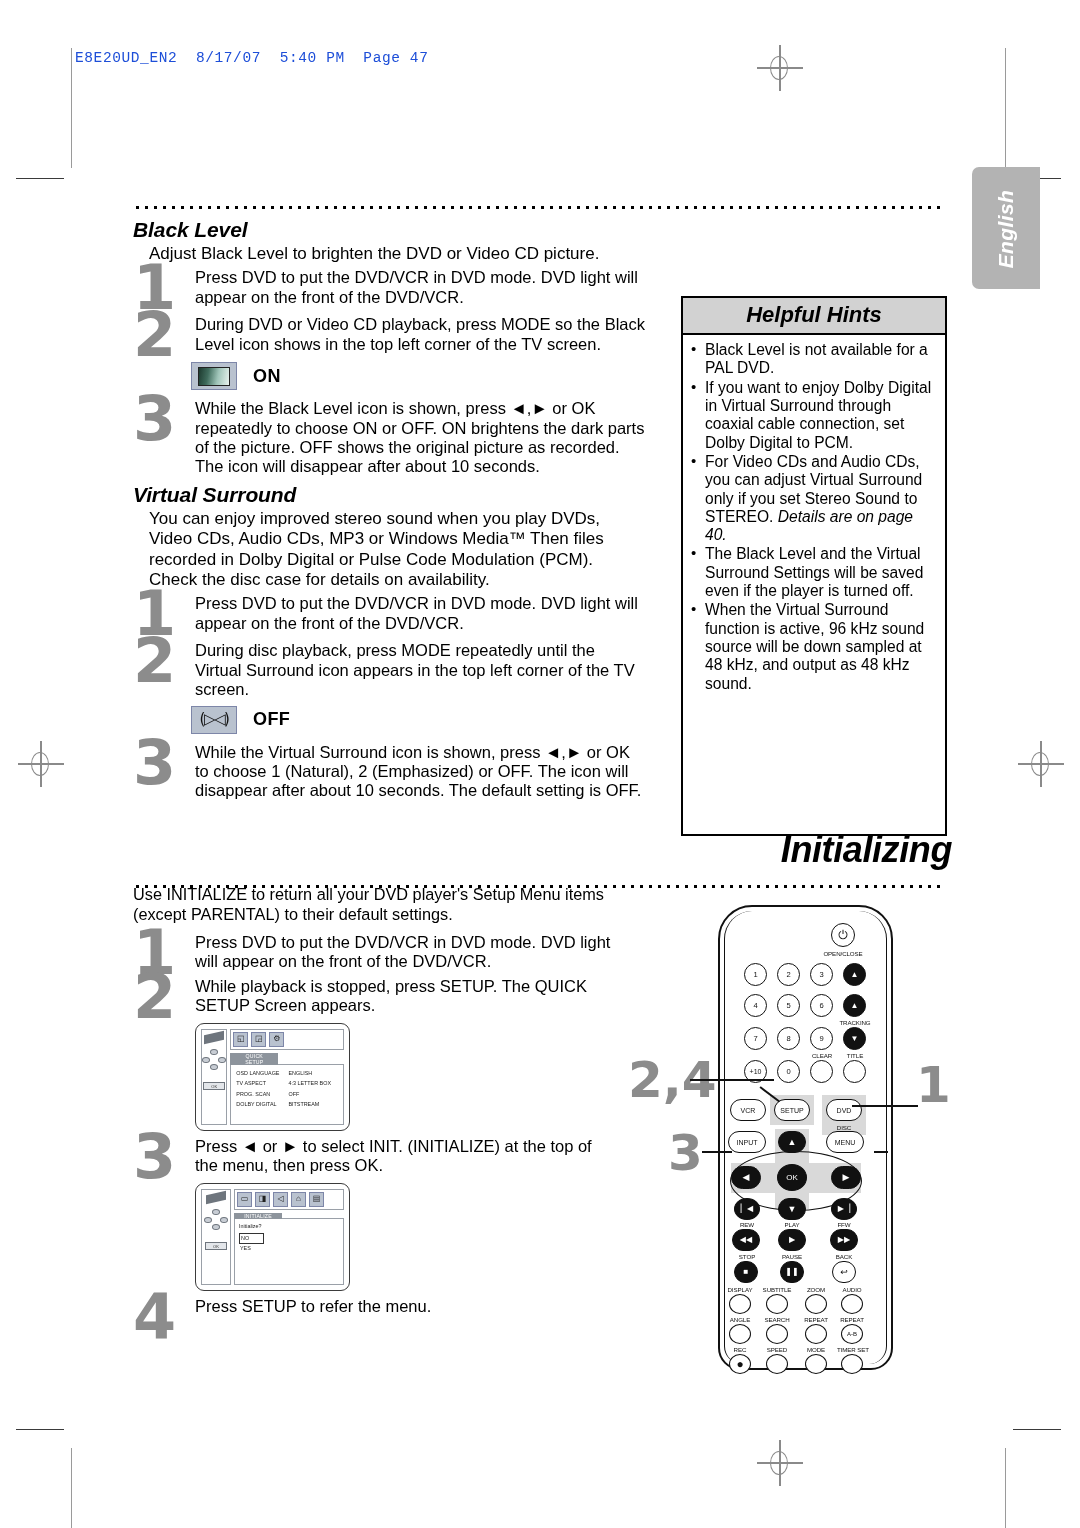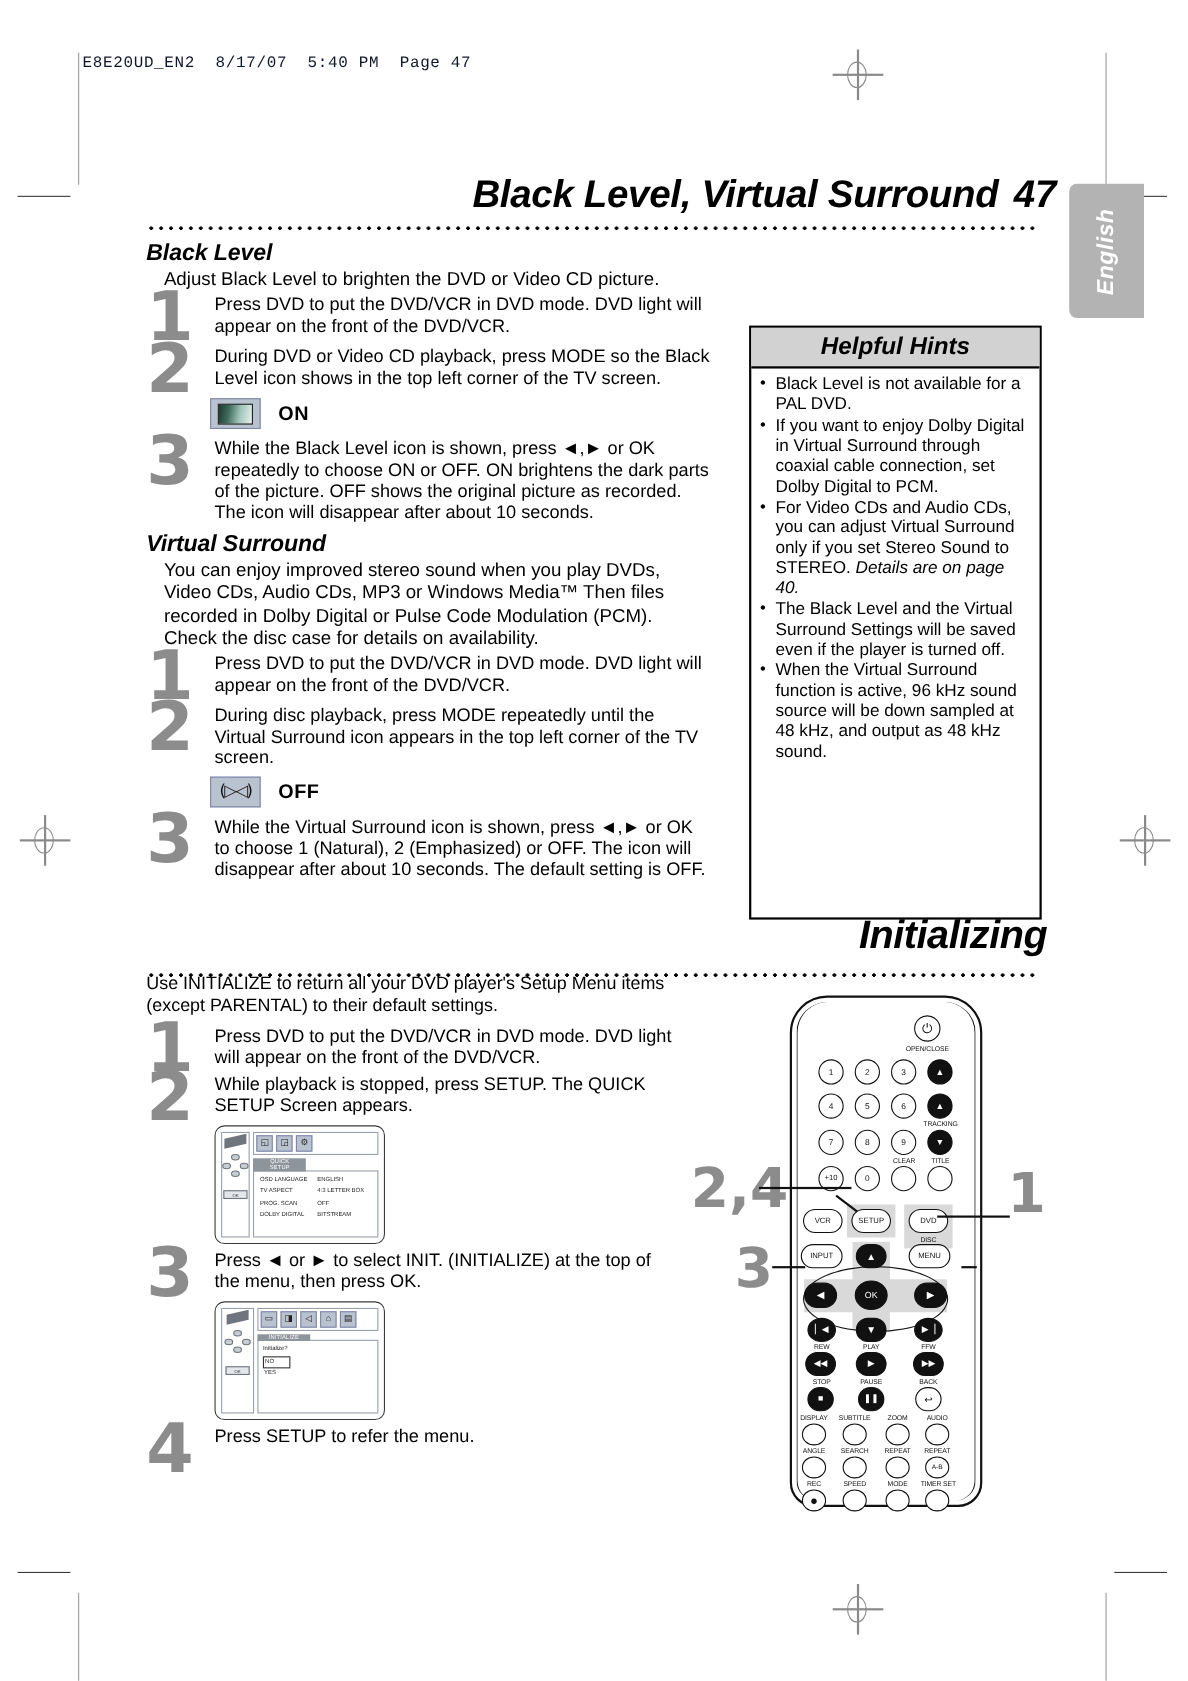--- a/index.html
+++ b/index.html
@@ -18,21 +18,21 @@
   .reg-cross .v { position: absolute; left: 22px; top: 0; width: 1.5px; height: 46px; background: #8a8a8a; }
   .reg-cross .h { position: absolute; top: 22px; left: 0; height: 1.5px; width: 46px; background: #8a8a8a; }
   .reg-cross .c { position: absolute; left: 13px; top: 11px; width: 18px; height: 24px;
                   border: 1.3px solid #8a8a8a; border-radius: 50%; }
   .crop-v { position: absolute; width: 1.3px; background: #9a9a9a; }
   .crop-h { position: absolute; height: 1.3px; background: #3a3a3a; }
 
   .filestamp {
     position: absolute; left: 75px; top: 50px;
     font-family: "Liberation Mono", monospace;
-    font-size: 14.5px; letter-spacing: .6px; color: #0f172a;
+    font-size: 14.5px; letter-spacing: .6px; color: #1d4ed8;
     white-space: pre;
   }
 
   
   .page { position: absolute; left: 0; top: 0; width: 1080px; height: 1528px; }
 
   
   .lang-tab {
     position: absolute; left: 972px; top: 167px;
     width: 68px; height: 122px;
@@ -252,23 +252,20 @@
 <div class="crop-h" style="left:1013px; top:1429px; width:48px;"></div>
 
 <div class="filestamp">E8E20UD_EN2  8/17/07  5:40 PM  Page 47</div>
 
 <div class="page">
 
   <div class="lang-tab">
     <span>English</span>
   </div>
 
-  <div class="chapter-title">
-    <span>Black Level, Virtual Surround</span><span class="pg">47</span>
-  </div>
   <div class="dotrule" id="dotrule-1"></div>
 
   <div class="col-left">
 
     <h2 class="sec">Black Level</h2>
     <p class="intro">Adjust Black Level to brighten the DVD or Video CD picture.</p>
 
     <div class="steps">
 
       <div class="step">

